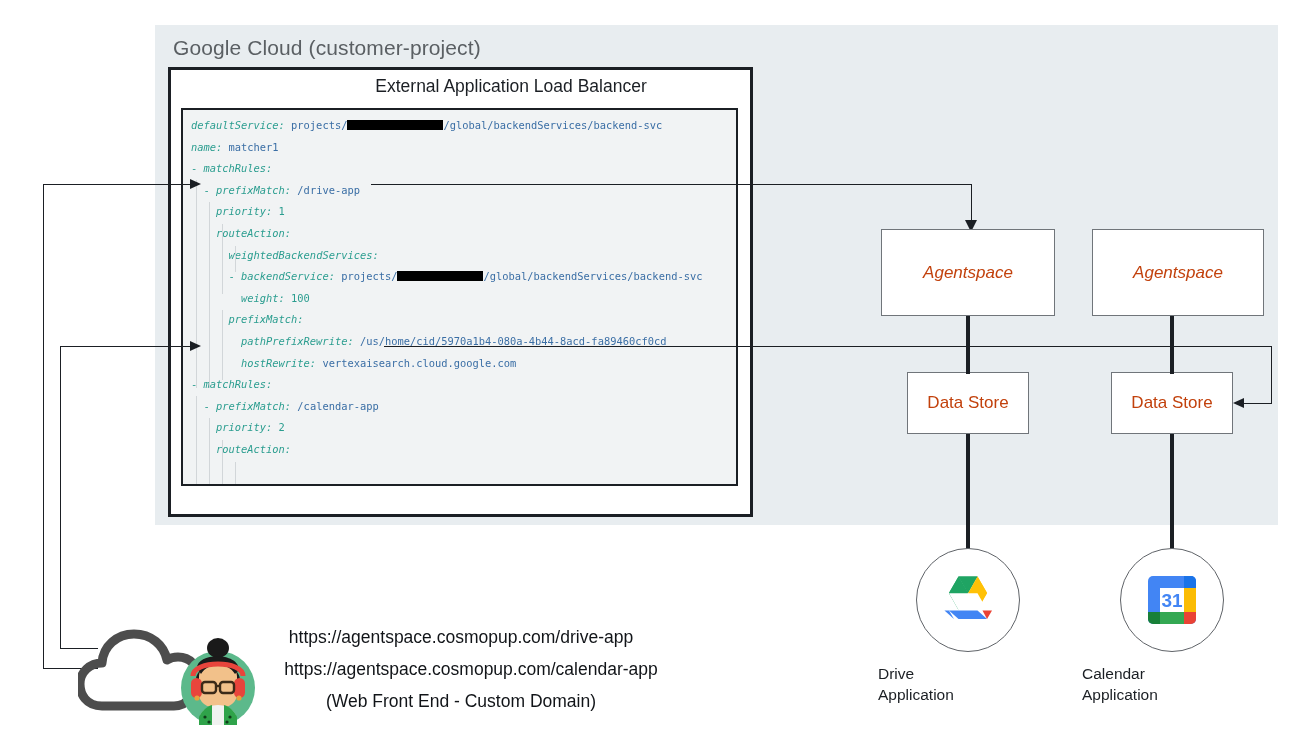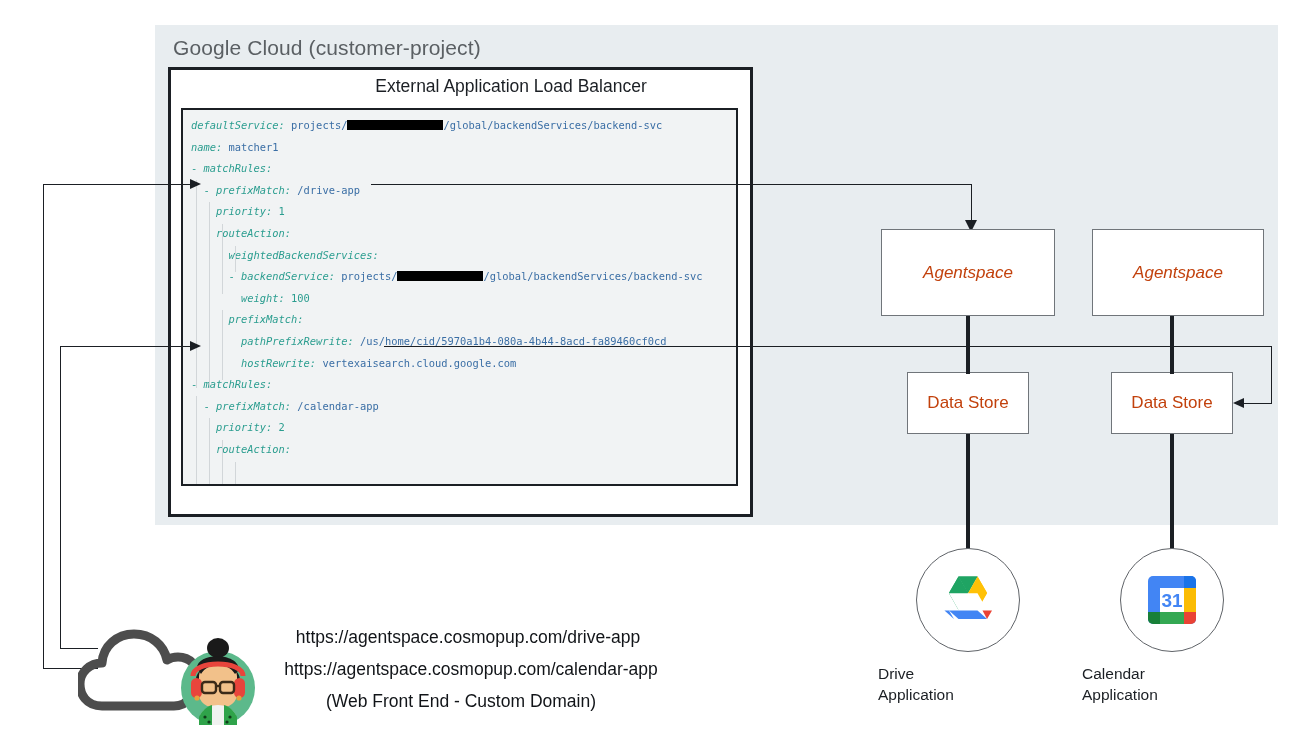--- a/index.html
+++ b/index.html
@@ -298,17 +298,17 @@
       <path d="M159,99 C156,92 150,88 146,87 L146,107 L159,107 Z" fill="#2fa34a"></path>
       <circle cx="127" cy="99" r="1.6" fill="#0f3d1a"></circle>
       <circle cx="131" cy="104" r="1.6" fill="#0f3d1a"></circle>
       <circle cx="152" cy="99" r="1.6" fill="#0f3d1a"></circle>
       <circle cx="149" cy="104" r="1.6" fill="#0f3d1a"></circle>
       <circle cx="119" cy="80" r="2.6" fill="#e8a33c"></circle>
       <circle cx="161" cy="80" r="2.6" fill="#e8a33c"></circle>
     </g>
   </svg>
 
-  <div class="url-line" style="left:208px; top:627px;">https://agentspace.cosmopup.com/drive-app</div>
+  <div class="url-line" style="left:201px; top:627px;">https://agentspace.cosmopup.com/drive-app</div>
   <div class="url-line" style="left:211px; top:659px;">https://agentspace.cosmopup.com/calendar-app</div>
   <div class="url-line" style="left:201px; top:691px;">(Web Front End - Custom Domain)</div>
 
 </div>
 
 </body></html>

